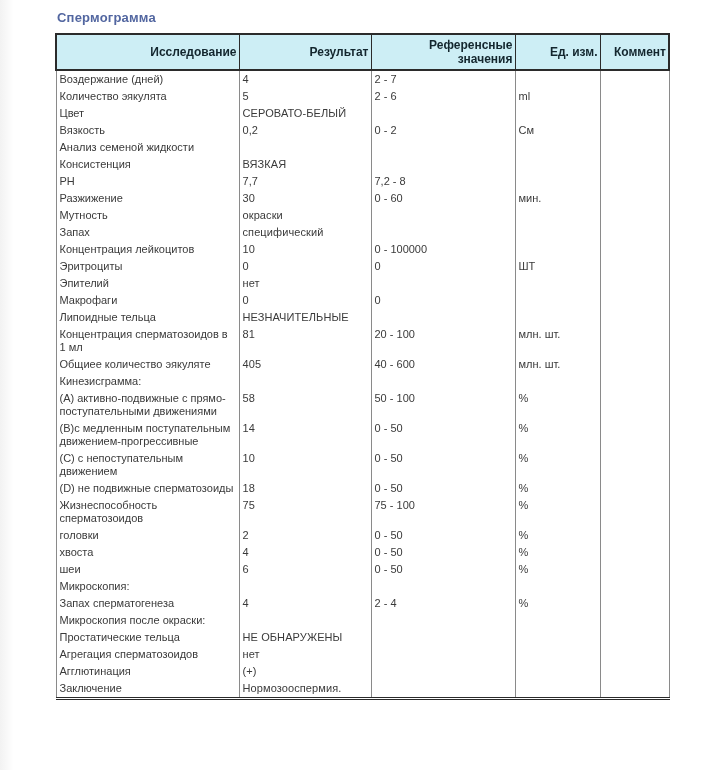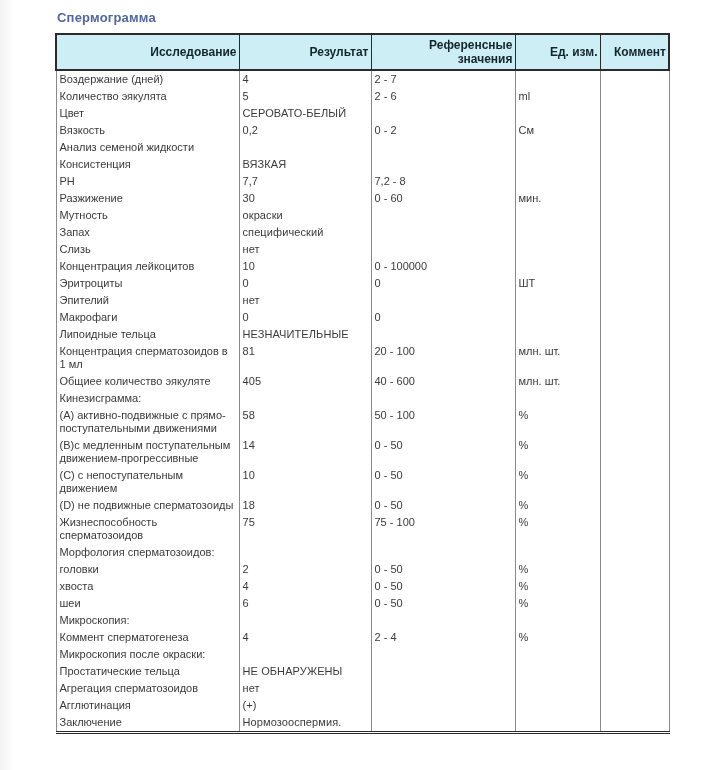--- a/index.html
+++ b/index.html
@@ -168,27 +168,20 @@
           <td>&nbsp;</td>
         </tr>
         <tr>
           <td>Запах</td>
           <td class="result-cell">специфический</td>
           <td>&nbsp;</td>
           <td>&nbsp;</td>
           <td>&nbsp;</td>
         </tr>
         <tr>
-          <td>Слизь</td>
-          <td class="result-cell">нет</td>
-          <td>&nbsp;</td>
-          <td>&nbsp;</td>
-          <td>&nbsp;</td>
-        </tr>
-        <tr>
           <td>Концентрация лейкоцитов</td>
           <td class="result-cell">10</td>
           <td>0 - 100000</td>
           <td>&nbsp;</td>
           <td>&nbsp;</td>
         </tr>
         <tr>
           <td>Эритроциты</td>
           <td class="result-cell">0</td>
           <td>0</td>
@@ -266,27 +259,20 @@
           <td>&nbsp;</td>
         </tr>
         <tr>
           <td>Жизнеспособность сперматозоидов</td>
           <td class="result-cell">75</td>
           <td>75 - 100</td>
           <td>%</td>
           <td>&nbsp;</td>
         </tr>
         <tr>
-          <td>Морфология сперматозоидов:</td>
-          <td class="result-cell">&nbsp;</td>
-          <td>&nbsp;</td>
-          <td>&nbsp;</td>
-          <td>&nbsp;</td>
-        </tr>
-        <tr>
           <td>головки</td>
           <td class="result-cell">2</td>
           <td>0 - 50</td>
           <td>%</td>
           <td>&nbsp;</td>
         </tr>
         <tr>
           <td>хвоста</td>
           <td class="result-cell">4</td>
           <td>0 - 50</td>
@@ -301,21 +287,21 @@
           <td>&nbsp;</td>
         </tr>
         <tr>
           <td>Микроскопия:</td>
           <td class="result-cell">&nbsp;</td>
           <td>&nbsp;</td>
           <td>&nbsp;</td>
           <td>&nbsp;</td>
         </tr>
         <tr>
-          <td>Коммент сперматогенеза</td>
+          <td>Запах сперматогенеза</td>
           <td class="result-cell">4</td>
           <td>2 - 4</td>
           <td>%</td>
           <td>&nbsp;</td>
         </tr>
         <tr>
           <td>Микроскопия после окраски:</td>
           <td class="result-cell">&nbsp;</td>
           <td>&nbsp;</td>
           <td>&nbsp;</td>

